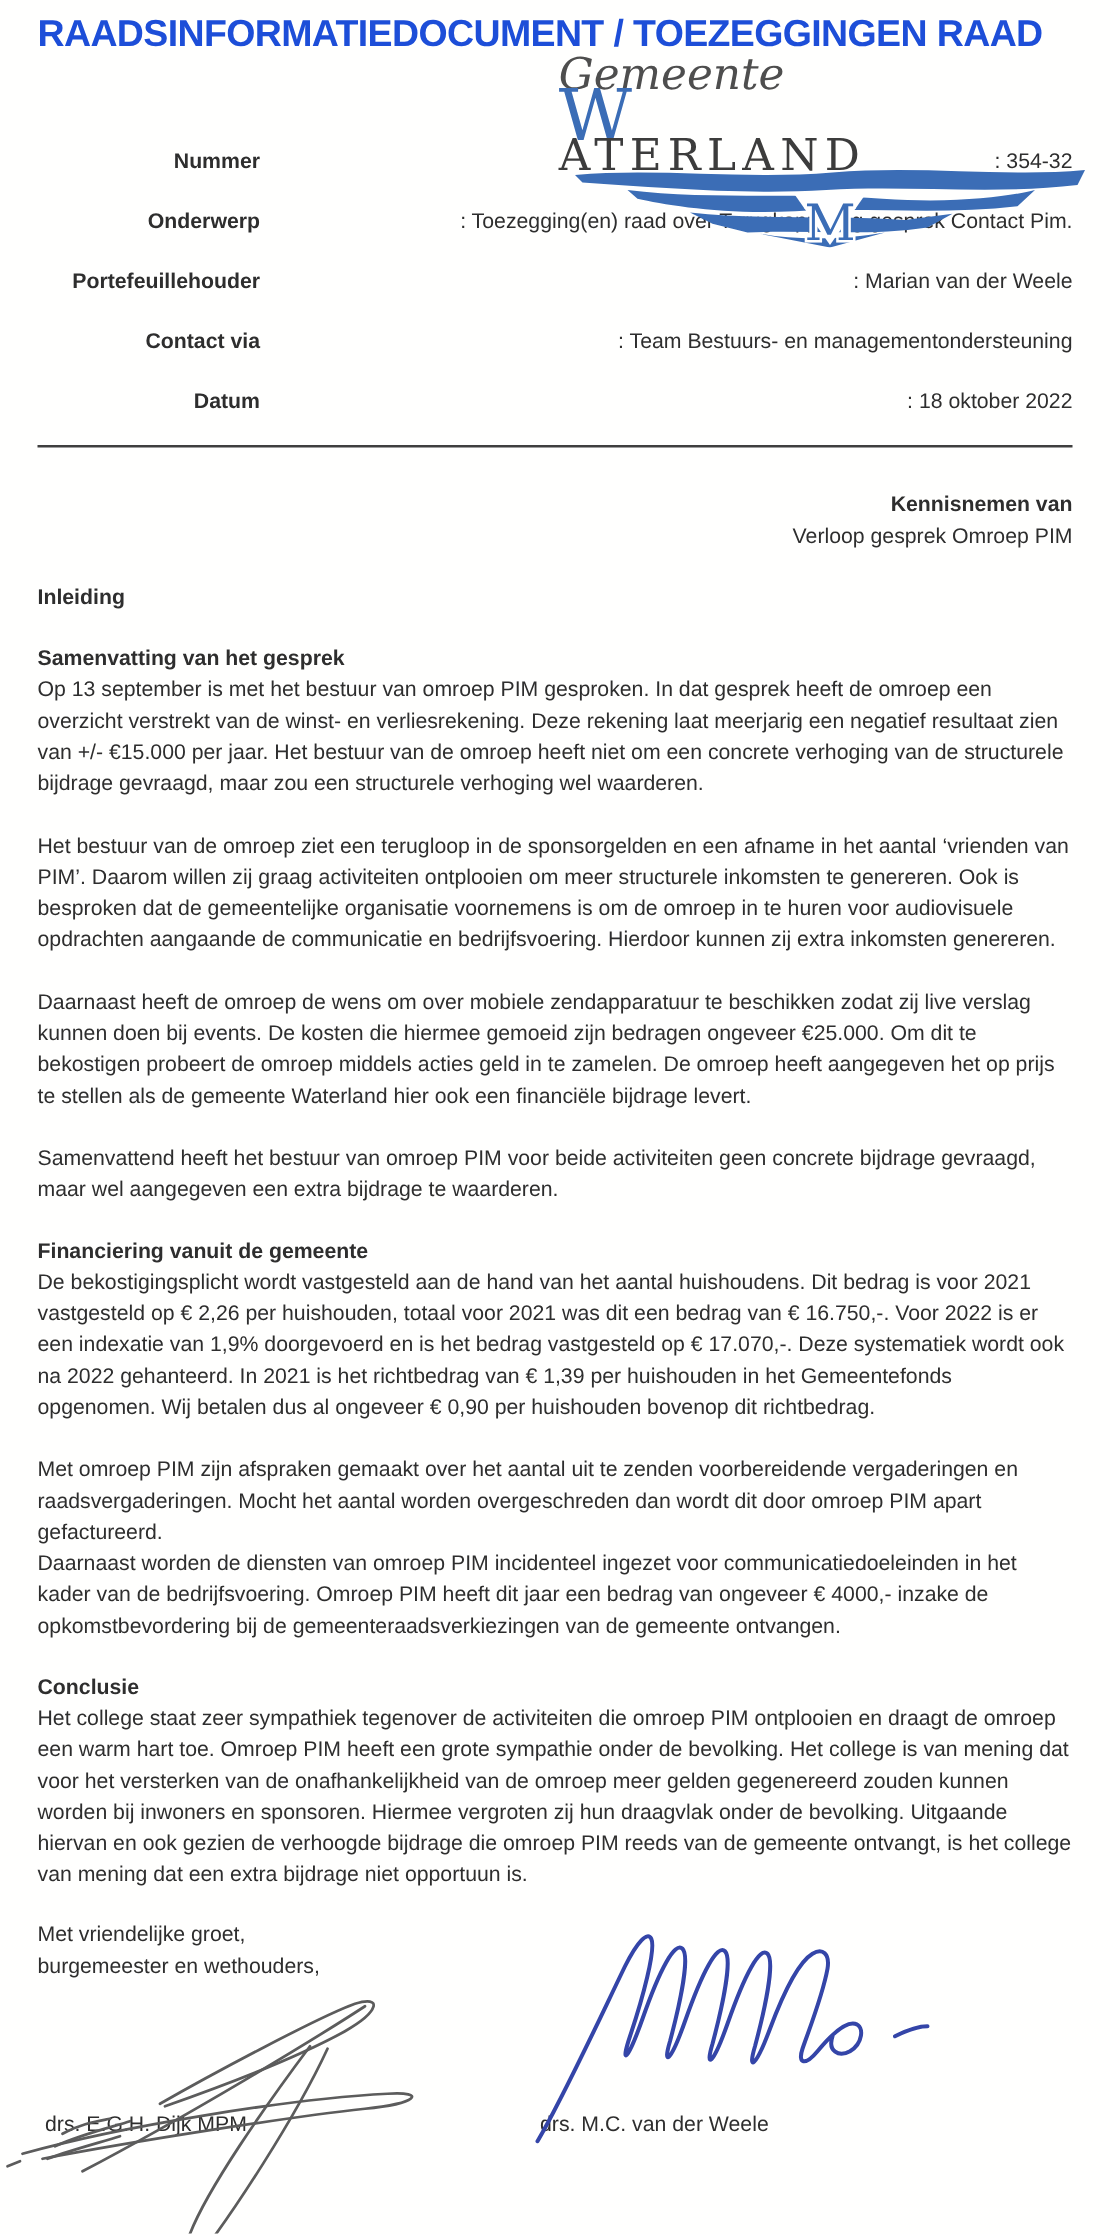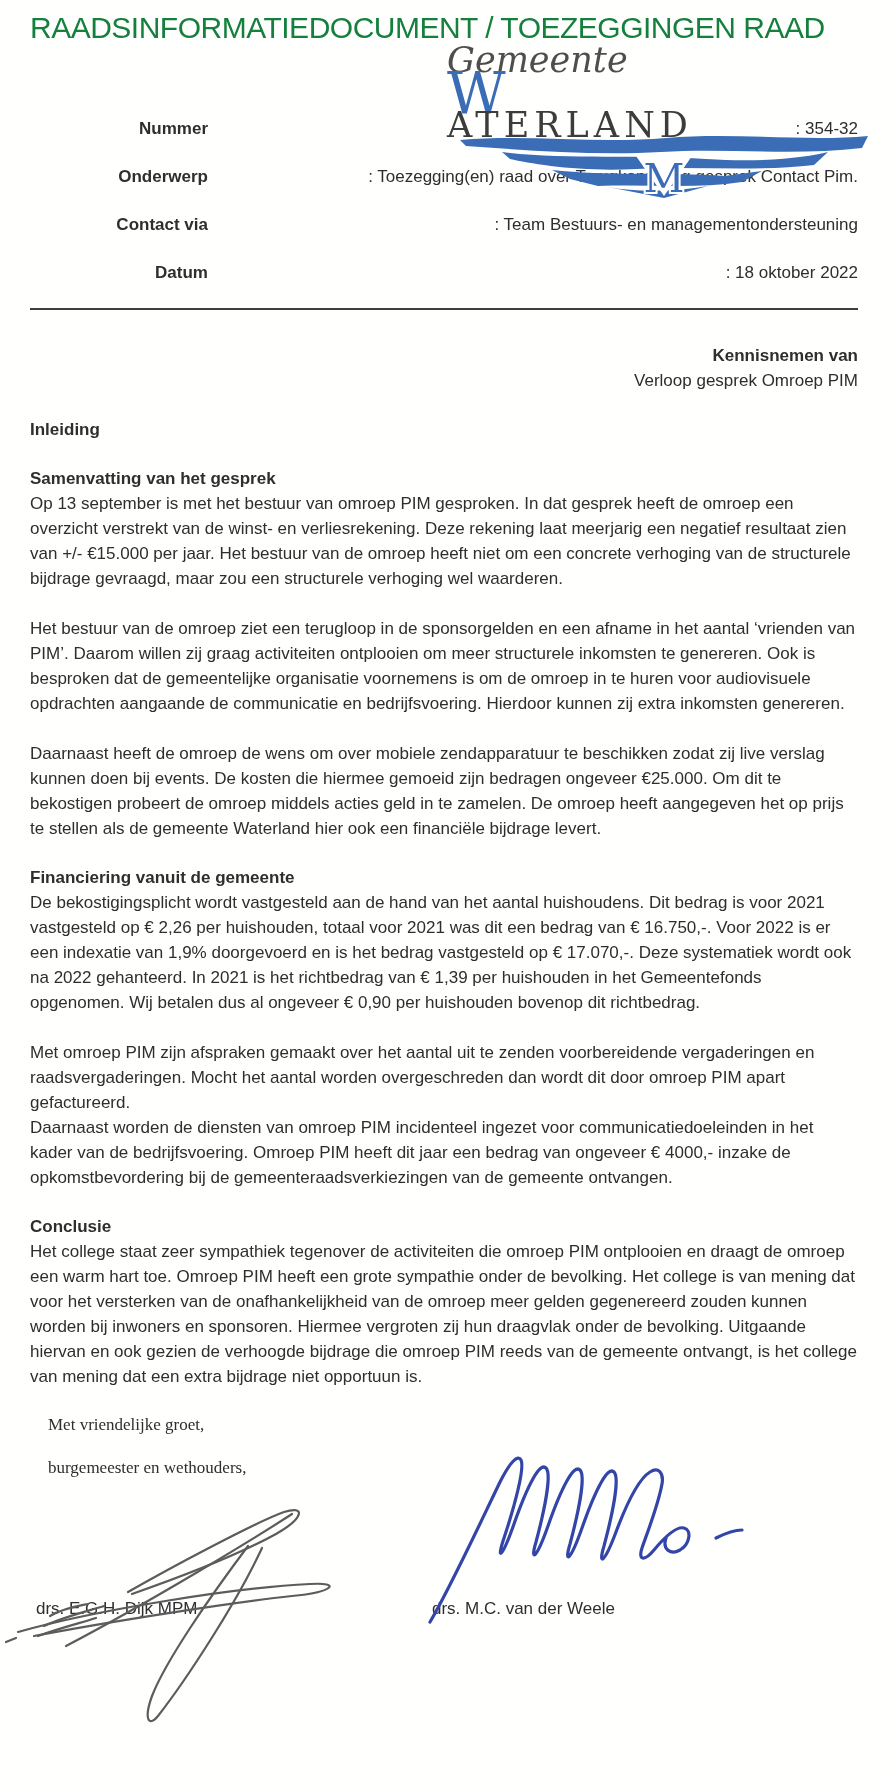--- a/index.html
+++ b/index.html
@@ -3,22 +3,22 @@
 <meta charset="utf-8">
 <style>
   html,body { margin:0; padding:0; background:#ffffff; }
   .page {
     position:relative; width:888px; height:1787px; overflow:hidden;
     box-sizing:border-box; padding:10px 30px 0 30px; background:#fffffe;
     font-family:"Liberation Sans", sans-serif; font-size:17px; line-height:25px;
     color:#2e2e2e;
   }
   .doc-title {
-    margin:0; font-size:30px; line-height:36px; font-weight:400;
-    letter-spacing:-0.5px; color:#15803d;
+    margin:0; font-size:30px; line-height:36px; font-weight:700;
+    letter-spacing:-0.5px; color:#1d4ed8;
   }
   
   .logo { position:absolute; top:48px; right:14px; width:432px; }
   .logo-line { display:flex; align-items:baseline; justify-content:flex-end; white-space:nowrap;flex-direction:column; }
   .logo-gemeente { font-family:"DejaVu Serif", serif; font-style:italic; font-size:35px; color:#4e4e4e; }
   .logo-w { font-family:"DejaVu Serif", serif; font-size:57px; line-height:40px; color:#3b6db6; margin-left:5px; }
   .logo-aterland { font-family:"DejaVu Serif", serif; font-size:35px; color:#3c3c3c; letter-spacing:5px; }
   .logo-water { display:block; margin:-6px 0 0 14px; }
   
   .meta { margin-top:70px;text-align:right; }
@@ -28,21 +28,21 @@
   .rule { border:none; border-top:2px solid #3f3f3f; margin:12px 0 0 0; }
   
   .section { margin-top:24px; }
   .section p { margin:0; }
   .section p.gap { margin-top:25px; }
   .heading { font-weight:700; }
   .mt-lg { margin-top:33px;text-align:right; }
   .mt-sm { }
   
   .closing { margin-top:23px; }
-  .closing p { margin:18px;font-family:Liberation Serif, serif; }
+  .closing p { margin:0; }
   .sig-row { display:flex; margin-top:4px; }
   .sig-col { position:relative; }
   .sig-col.left  { width:366px; margin-left:6px; }
   .sig-col.right { width:420px; margin-left:30px; }
   .sig-svg { position:absolute; pointer-events:none; }
   .sig-svg.left  { left:-36px; top:-14px; }
   .sig-svg.right { left:-16px; top:-82px; }
   .sig-name { margin-top:98px; }
 </style>
 </head>
@@ -73,20 +73,24 @@
   <div class="meta">
     <div class="meta-row">
       <span class="meta-label">Nummer</span>
       <span class="meta-value">: 354-32</span>
     </div>
     <div class="meta-row">
       <span class="meta-label">Onderwerp</span>
       <span class="meta-value">: Toezegging(en) raad over Terugkoppeling gesprek Contact Pim.</span>
     </div>
     <div class="meta-row">
+      <span class="meta-label">Portefeuillehouder</span>
+      <span class="meta-value">: Marian van der Weele</span>
+    </div>
+    <div class="meta-row">
       <span class="meta-label">Contact via</span>
       <span class="meta-value">: Team Bestuurs- en managementondersteuning</span>
     </div>
     <div class="meta-row">
       <span class="meta-label">Datum</span>
       <span class="meta-value">: 18 oktober 2022</span>
     </div>
   </div>
 
   <hr class="rule">
@@ -98,20 +102,21 @@
 
   <div class="section mt-sm">
     <p class="heading">Inleiding</p>
   </div>
 
   <div class="section">
     <p class="heading">Samenvatting van het gesprek</p>
     <p>Op 13 september is met het bestuur van omroep PIM gesproken. In dat gesprek heeft de omroep een overzicht verstrekt van de winst- en verliesrekening. Deze rekening laat meerjarig een negatief resultaat zien van +/- €15.000 per jaar. Het bestuur van de omroep heeft niet om een concrete verhoging van de structurele bijdrage gevraagd, maar zou een structurele verhoging wel waarderen.</p>
     <p class="gap">Het bestuur van de omroep ziet een terugloop in de sponsorgelden en een afname in het aantal ‘vrienden van PIM’. Daarom willen zij graag activiteiten ontplooien om meer structurele inkomsten te genereren. Ook is besproken dat de gemeentelijke organisatie voornemens is om de omroep in te huren voor audiovisuele opdrachten aangaande de communicatie en bedrijfsvoering. Hierdoor kunnen zij extra inkomsten genereren.</p>
     <p class="gap">Daarnaast heeft de omroep de wens om over mobiele zendapparatuur te beschikken zodat zij live verslag kunnen doen bij events. De kosten die hiermee gemoeid zijn bedragen ongeveer €25.000. Om dit te bekostigen probeert de omroep middels acties geld in te zamelen. De omroep heeft aangegeven het op prijs te stellen als de gemeente Waterland hier ook een financiële bijdrage levert.</p>
+    <p class="gap">Samenvattend heeft het bestuur van omroep PIM voor beide activiteiten geen concrete bijdrage gevraagd, maar wel aangegeven een extra bijdrage te waarderen.</p>
   </div>
 
   <div class="section">
     <p class="heading">Financiering vanuit de gemeente</p>
     <p>De bekostigingsplicht wordt vastgesteld aan de hand van het aantal huishoudens. Dit bedrag is voor 2021 vastgesteld op € 2,26 per huishouden, totaal voor 2021 was dit een bedrag van € 16.750,-. Voor 2022 is er een indexatie van 1,9% doorgevoerd en is het bedrag vastgesteld op € 17.070,-. Deze systematiek wordt ook na 2022 gehanteerd. In 2021 is het richtbedrag van € 1,39 per huishouden in het Gemeentefonds opgenomen. Wij betalen dus al ongeveer € 0,90 per huishouden bovenop dit richtbedrag.</p>
     <p class="gap">Met omroep PIM zijn afspraken gemaakt over het aantal uit te zenden voorbereidende vergaderingen en raadsvergaderingen. Mocht het aantal worden overgeschreden dan wordt dit door omroep PIM apart gefactureerd.</p>
     <p>Daarnaast worden de diensten van omroep PIM incidenteel ingezet voor communicatiedoeleinden in het kader van de bedrijfsvoering. Omroep PIM heeft dit jaar een bedrag van ongeveer € 4000,- inzake de opkomstbevordering bij de gemeenteraadsverkiezingen van de gemeente ontvangen.</p>
   </div>
 
   <div class="section">

